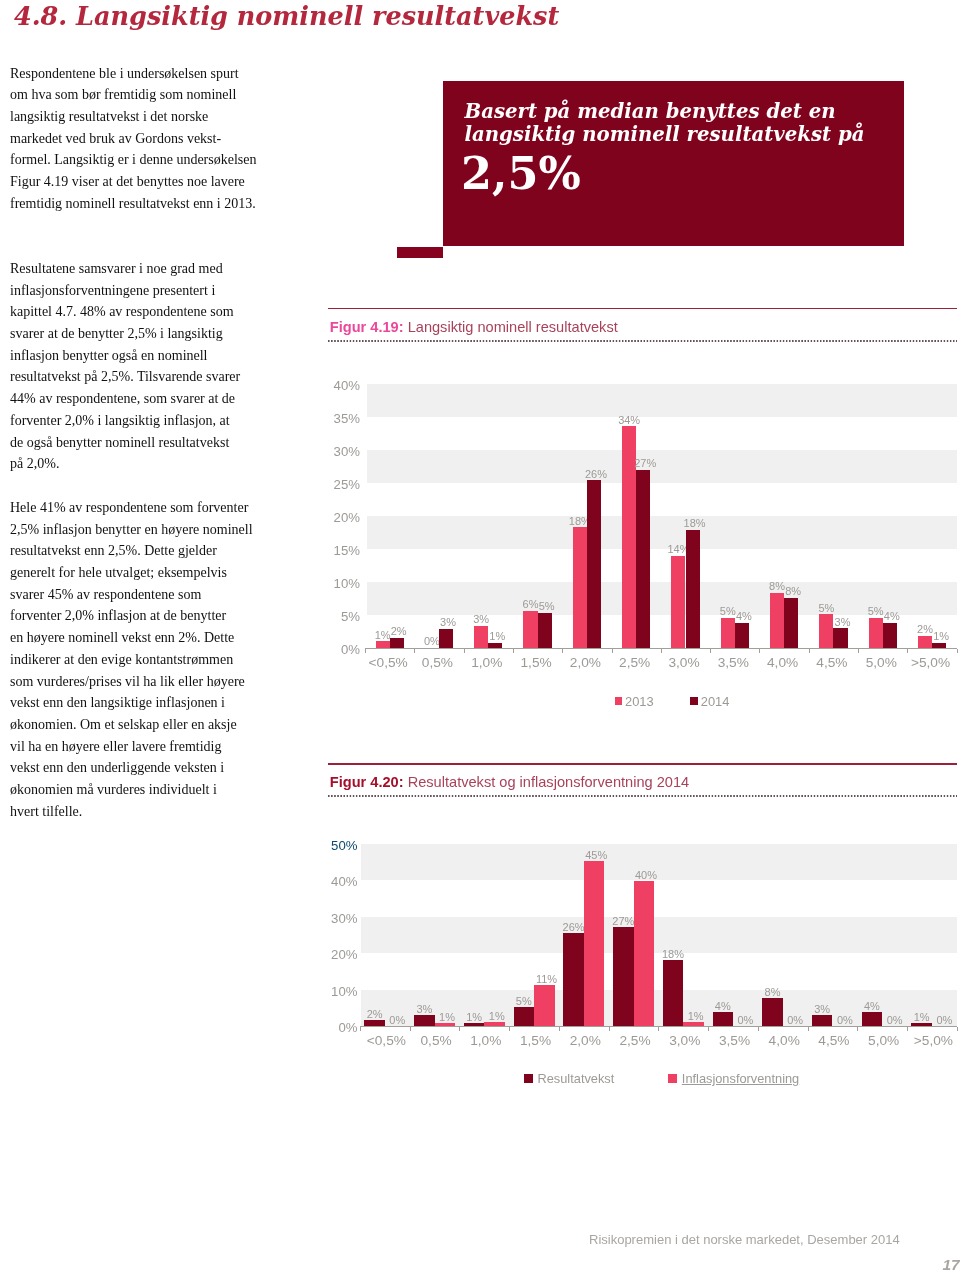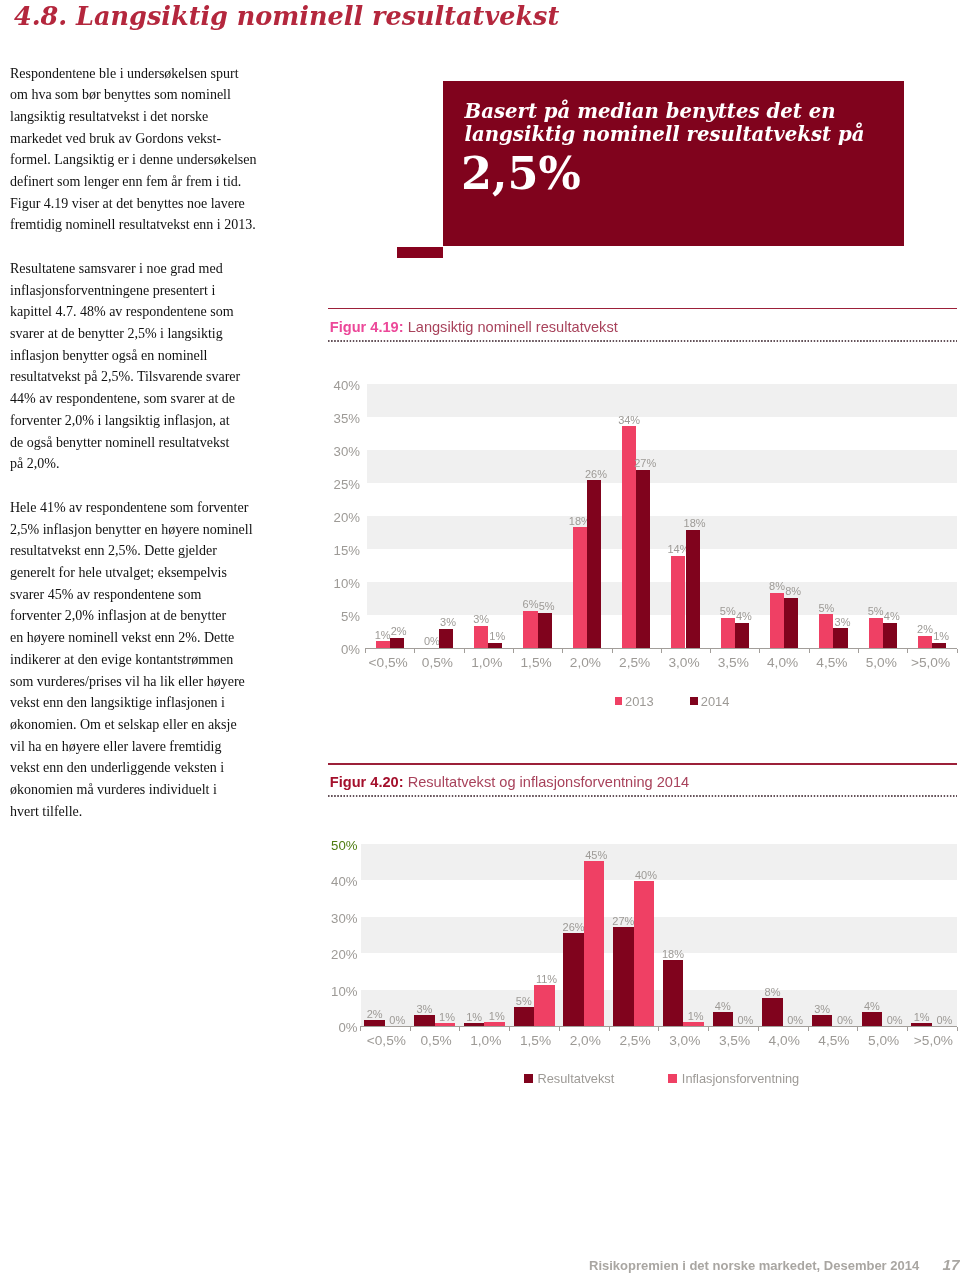--- a/index.html
+++ b/index.html
@@ -61,25 +61,24 @@
 </style>
 </head>
 <body>
 
 <div class="page">
 
   <h1 class="title" style="color: rgb(180, 39, 61);">4.8. Langsiktig nominell resultatvekst</h1>
 
   <div class="copy" id="intro" style="top: 62.5px; color: rgb(17, 17, 17);">
       <span class="ln">Respondentene ble i undersøkelsen spurt</span>
-      <span class="ln">om hva som bør benyttes som nominell</span>
+      <span class="ln">om hva som bør fremtidig som nominell</span>
       <span class="ln">langsiktig resultatvekst i det norske</span>
       <span class="ln">markedet ved bruk av Gordons vekst-</span>
       <span class="ln">formel. Langsiktig er i denne undersøkelsen</span>
-      <span class="ln">definert som lenger enn fem år frem i tid.</span>
       <span class="ln">Figur 4.19 viser at det benyttes noe lavere</span>
       <span class="ln">fremtidig nominell resultatvekst enn i 2013.</span>
     </div>
   <div class="copy" id="para2" style="top: 258px; color: rgb(17, 17, 17);">
       <span class="ln">Resultatene samsvarer i noe grad med</span>
       <span class="ln">inflasjonsforventningene presentert i</span>
       <span class="ln">kapittel 4.7. 48% av respondentene som</span>
       <span class="ln">svarer at de benytter 2,5% i langsiktig</span>
       <span class="ln">inflasjon benytter også en nominell</span>
       <span class="ln">resultatvekst på 2,5%. Tilsvarende svarer</span>
@@ -228,21 +227,21 @@
     </div>
   <div class="chart" id="chart2">
       <div class="band" style="left: 361.2px; top: 843.85px; width: 595.6px; height: 36.47px; background: rgb(240, 240, 240);"></div>
       <div class="band" style="left: 361.2px; top: 916.79px; width: 595.6px; height: 36.47px; background: rgb(240, 240, 240);"></div>
       <div class="band" style="left: 361.2px; top: 989.73px; width: 595.6px; height: 36.47px; background: rgb(240, 240, 240);"></div>
       <div class="ytick" style="left: 0px; width: 357.5px; top: 1021.2px; color: rgb(157, 154, 150);">0%</div>
       <div class="ytick" style="left: 0px; width: 357.5px; top: 984.73px; color: rgb(157, 154, 150);">10%</div>
       <div class="ytick" style="left: 0px; width: 357.5px; top: 948.26px; color: rgb(157, 154, 150);">20%</div>
       <div class="ytick" style="left: 0px; width: 357.5px; top: 911.79px; color: rgb(157, 154, 150);">30%</div>
       <div class="ytick" style="left: 0px; width: 357.5px; top: 875.32px; color: rgb(157, 154, 150);">40%</div>
-      <div class="ytick" style="left: 0px; width: 357.5px; top: 838.85px; color: #4d7c0f;">50%</div>
+      <div class="ytick" style="left: 0px; width: 357.5px; top: 838.85px; color: #0c4a6e;">50%</div>
       <div class="xaxis" style="left: 360px; top: 1026.2px; width: 596.8px; background: rgb(162, 158, 154);"></div>
       <div class="tick" style="left: 360px; top: 1027.2px; height: 4px; background: rgb(162, 158, 154);"></div>
       <div class="xtick" style="left: 361.5px; width: 49.7333px; top: 1033px; color: rgb(157, 154, 150);">&lt;0,5%</div>
       <div class="bar" style="left: 364.367px; width: 20.5px; top: 1019.64px; height: 6.5646px; background: rgb(128, 3, 29);"></div>
       <div class="vlab" style="left: 350.367px; width: 48.5px; font-size: 11px; top: 1007.64px; color: rgb(157, 154, 150);">2%</div>
       <div class="vlab" style="left: 373.067px; width: 48.5px; font-size: 11px; top: 1014.2px; color: rgb(157, 154, 150);">0%</div>
       <div class="tick" style="left: 410px; top: 1027.2px; height: 4px; background: rgb(162, 158, 154);"></div>
       <div class="xtick" style="left: 411.233px; width: 49.7333px; top: 1033px; color: rgb(157, 154, 150);">0,5%</div>
       <div class="bar" style="left: 414.1px; width: 20.5px; top: 1014.89px; height: 11.3057px; background: rgb(128, 3, 29);"></div>
       <div class="vlab" style="left: 400.1px; width: 48.5px; font-size: 11px; top: 1002.89px; color: rgb(157, 154, 150);">3%</div>
@@ -304,20 +303,20 @@
       <div class="vlab" style="left: 897.433px; width: 48.5px; font-size: 11px; top: 1011.28px; color: rgb(157, 154, 150);">1%</div>
       <div class="vlab" style="left: 920.133px; width: 48.5px; font-size: 11px; top: 1014.2px; color: rgb(157, 154, 150);">0%</div>
       <div class="tick" style="left: 957px; top: 1027.2px; height: 4px; background: rgb(162, 158, 154);"></div>
       <div class="legend" style="left: 505px; top: 1071.3px;">
         <div class="lit" style="margin-right: 35px;">
           <span class="sw" style="width: 9px; height: 9px; background: rgb(128, 3, 29); margin-right: 4.5px;"></span>
           <span class="lt" style="font-size: 12.8px; color: rgb(157, 154, 150);">Resultatvekst</span>
         </div>
         <div class="lit" style="margin-right: 35px;">
           <span class="sw" style="width: 9px; height: 9px; background: rgb(239, 64, 100); margin-right: 4.5px;"></span>
-          <span class="lt" style="font-size: 12.8px; color: rgb(157, 154, 150);">Inflasjonsforventning</span>
+          <span class="lt" style="font-size: 12.8px; color: rgb(157, 154, 150); text-decoration: underline;">Inflasjonsforventning</span>
         </div>
       </div>
     </div>
 
-  <div class="footer-txt" style="left: 589px; top: 1258px; color: rgb(169, 166, 162); font-weight: bold;">Risikopremien i det norske markedet, Desember 2014</div>
+  <div class="footer-txt" style="left: 589px; top: 1232px; color: rgb(169, 166, 162);">Risikopremien i det norske markedet, Desember 2014</div>
   <div class="footer-num" style="left: 942.5px; top: 1256px; color: rgb(169, 166, 162);">17</div>
 </div>
 
 </body></html>

